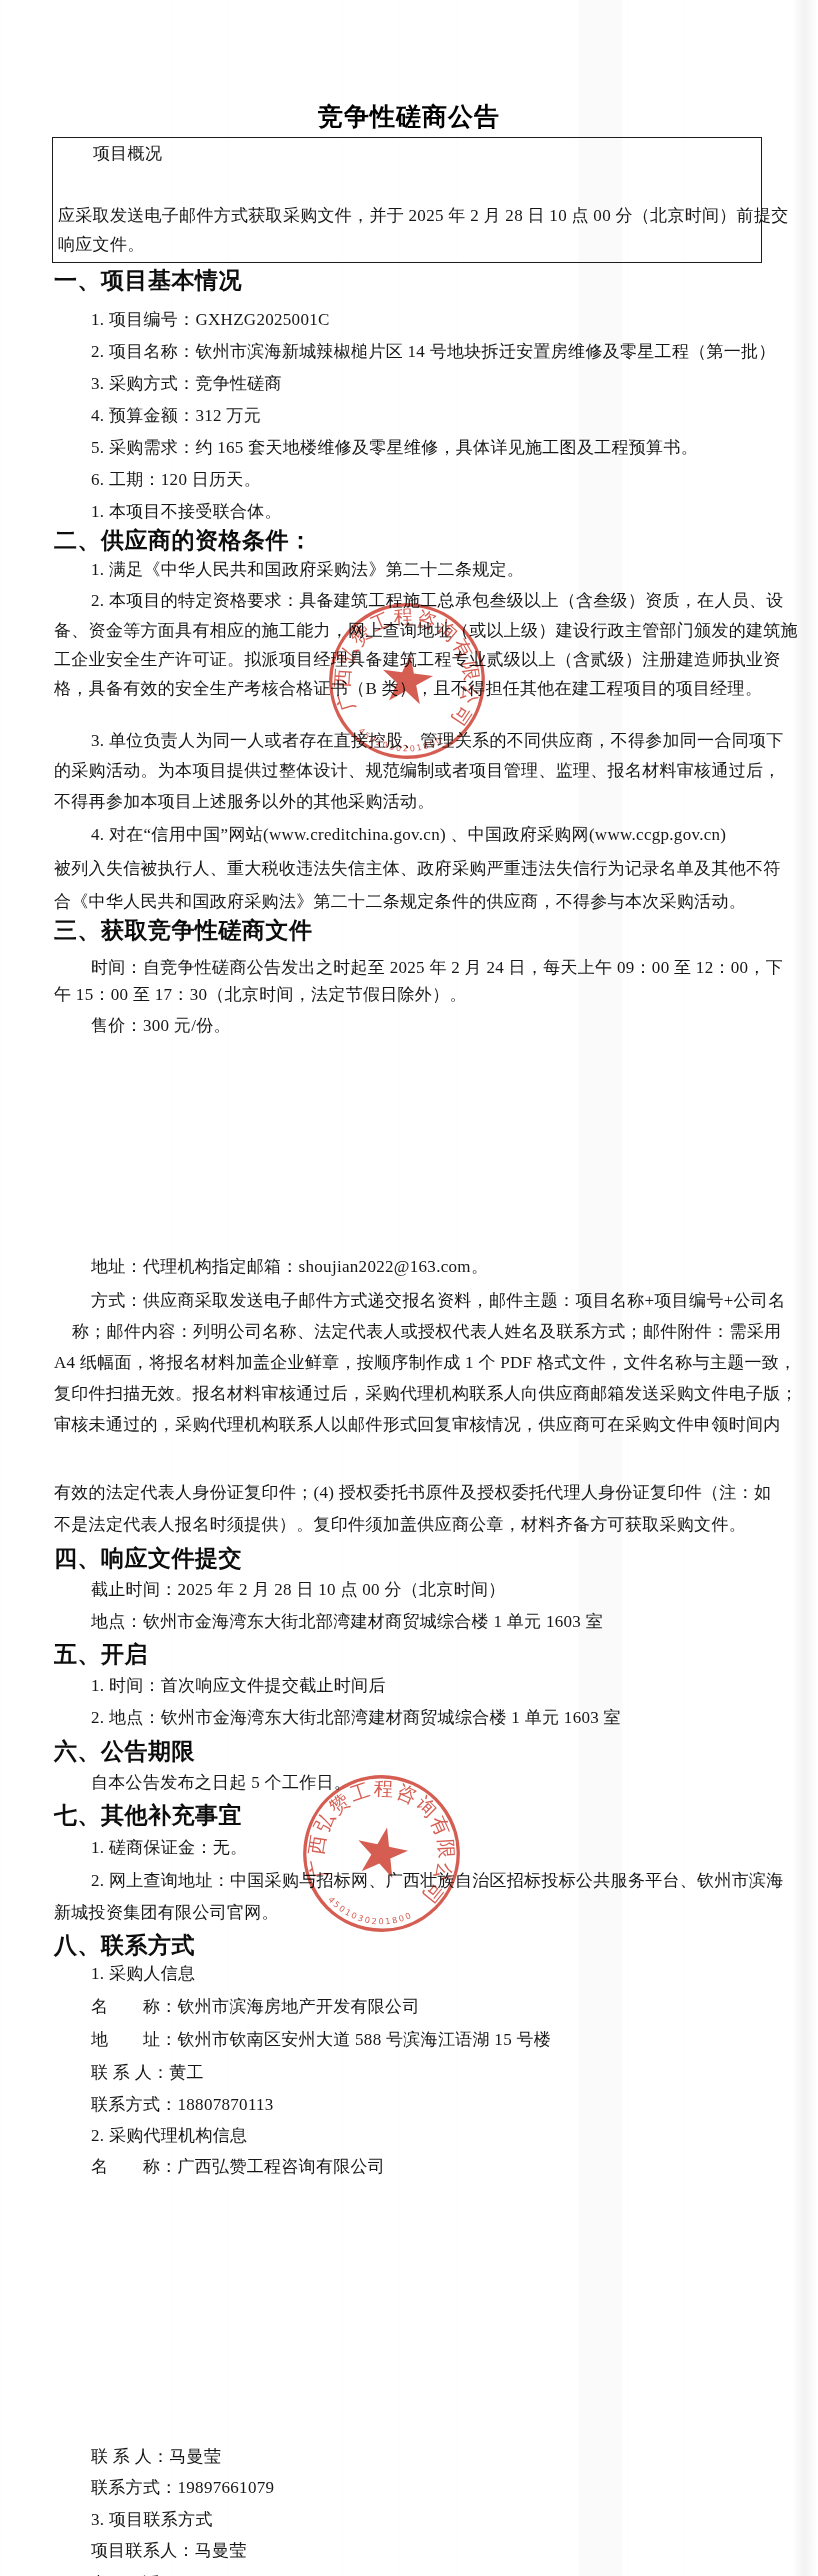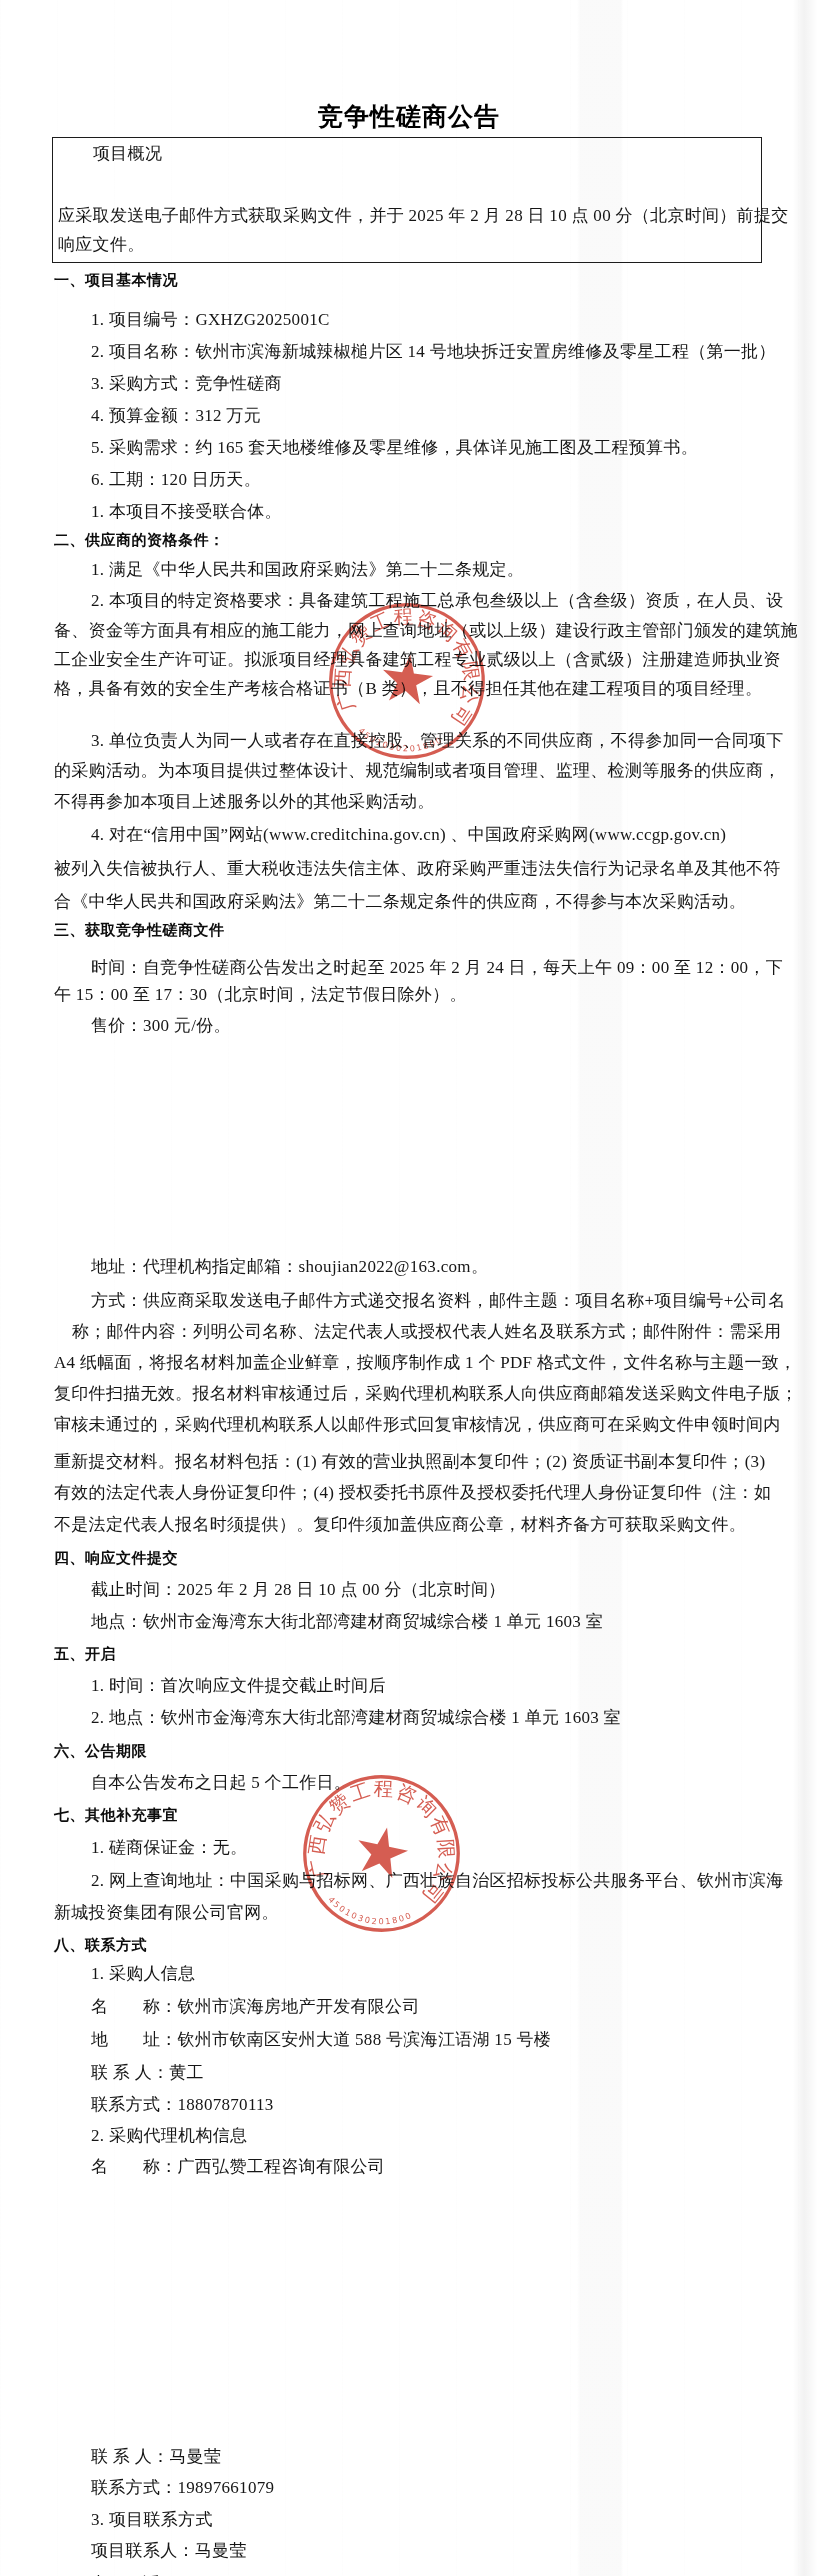--- a/index.html
+++ b/index.html
@@ -25,21 +25,21 @@
   .overview-box{
     position:absolute; left:52px; top:137px; width:708px; height:124px;
     border:1.5px solid #1c1c1c; background:transparent;
   }
   .ln{
     position:absolute; font-size:17px; line-height:24px; letter-spacing:0.3px;
     white-space:nowrap; color:#161616;
   }
   .hd{
     position:absolute; font-family:"Liberation Sans","DejaVu Sans",sans-serif;
-    font-size:15px; line-height:24px; font-weight:700; letter-spacing:0.5px;
+    font-size:23px; line-height:24px; font-weight:700; letter-spacing:0.5px;
     white-space:nowrap; color:#0d0d0d;
   }
   .ul{
     border-bottom:1.5px solid #161616; padding-bottom:2.6px;
   }
   .seal{
     position:absolute; mix-blend-mode:multiply; opacity:0.87;
     transform-origin:50% 50%; pointer-events:none;
   }
   .seal-ring{ fill:none; stroke:#cf4538; stroke-width:7px; }
@@ -70,38 +70,37 @@
   <div class="ln" style="top:468px;left:91px">6. 工期：120 日历天。</div>
   <div class="ln" style="top:500px;left:91px">1. 本项目不接受联合体。</div>
 
   <div class="hd" style="top:528px;left:54px">二、供应商的资格条件：</div>
   <div class="ln" style="top:558px;left:91px">1. 满足《中华人民共和国政府采购法》第二十二条规定。</div>
   <div class="ln" style="top:589px;left:91px">2. 本项目的特定资格要求：具备建筑工程施工总承包叁级以上（含叁级）资质，在人员、设</div>
   <div class="ln" style="top:619px;left:54px">备、资金等方面具有相应的施工能力，网上查询地址（或以上级）建设行政主管部门颁发的建筑施</div>
   <div class="ln" style="top:648px;left:54px">工企业安全生产许可证。拟派项目经理具备建筑工程专业贰级以上（含贰级）注册建造师执业资</div>
   <div class="ln" style="top:677px;left:54px">格，具备有效的安全生产考核合格证书（B 类），且不得担任其他在建工程项目的项目经理。</div>
   <div class="ln" style="top:729px;left:91px">3. 单位负责人为同一人或者存在直接控股、管理关系的不同供应商，不得参加同一合同项下</div>
-  <div class="ln" style="top:759px;left:54px">的采购活动。为本项目提供过整体设计、规范编制或者项目管理、监理、检测等服务的供应商，</div>
+  <div class="ln" style="top:759px;left:54px">的采购活动。为本项目提供过整体设计、规范编制或者项目管理、监理、报名材料审核通过后，</div>
   <div class="ln" style="top:790px;left:54px">不得再参加本项目上述服务以外的其他采购活动。</div>
   <div class="ln" style="top:823px;left:91px">4. 对在“信用中国”网站(www.creditchina.gov.cn) 、中国政府采购网(www.ccgp.gov.cn)</div>
   <div class="ln" style="top:857px;left:54px">被列入失信被执行人、重大税收违法失信主体、政府采购严重违法失信行为记录名单及其他不符</div>
   <div class="ln" style="top:890px;left:54px">合《中华人民共和国政府采购法》第二十二条规定条件的供应商，不得参与本次采购活动。</div>
 
   <div class="hd" style="top:918px;left:54px">三、获取竞争性磋商文件</div>
   <div class="ln" style="top:956px;left:91px">时间：自竞争性磋商公告发出之时起至 2025 年 2 月 24 日，每天上午 09：00 至 12：00，下</div>
   <div class="ln" style="top:983px;left:54px">午 15：00 至 17：30（北京时间，法定节假日除外）。</div>
   <div class="ln" style="top:1014px;left:91px">售价：300 元/份。</div>
 
   <div class="ln" style="top:1255px;left:91px">地址：代理机构指定邮箱：shoujian2022@163.com。</div>
   <div class="ln" style="top:1289px;left:91px">方式：供应商采取发送电子邮件方式递交报名资料，邮件主题：项目名称+项目编号+公司名</div>
   <div class="ln" style="top:1320px;left:72px">称；邮件内容：列明公司名称、法定代表人或授权代表人姓名及联系方式；邮件附件：需采用</div>
   <div class="ln" style="top:1351px;left:54px">A4 纸幅面，将报名材料加盖企业鲜章，按顺序制作成 1 个 PDF 格式文件，文件名称与主题一致，</div>
   <div class="ln" style="top:1382px;left:54px">复印件扫描无效。报名材料审核通过后，采购代理机构联系人向供应商邮箱发送采购文件电子版；</div>
   <div class="ln" style="top:1413px;left:54px">审核未通过的，采购代理机构联系人以邮件形式回复审核情况，供应商可在采购文件申领时间内</div>
-  <div class="ln" style="top:1450px;left:54px">重新提交材料。报名材料包括：(1) 有效的营业执照副本复印件；(2) 资质证书副本复印件；(3)</div>
   <div class="ln" style="top:1481px;left:54px">有效的法定代表人身份证复印件；(4) 授权委托书原件及授权委托代理人身份证复印件（注：如</div>
   <div class="ln" style="top:1513px;left:54px">不是法定代表人报名时须提供）。复印件须加盖供应商公章，材料齐备方可获取采购文件。</div>
 
   <div class="hd" style="top:1546px;left:54px">四、响应文件提交</div>
   <div class="ln" style="top:1578px;left:91px">截止时间：2025 年 2 月 28 日 10 点 00 分（北京时间）</div>
   <div class="ln" style="top:1610px;left:91px">地点：钦州市金海湾东大街北部湾建材商贸城综合楼 1 单元 1603 室</div>
 
   <div class="hd" style="top:1642px;left:54px">五、开启</div>
   <div class="ln" style="top:1674px;left:91px">1. 时间：首次响应文件提交截止时间后</div>
   <div class="ln" style="top:1706px;left:91px">2. 地点：钦州市金海湾东大街北部湾建材商贸城综合楼 1 单元 1603 室</div>

